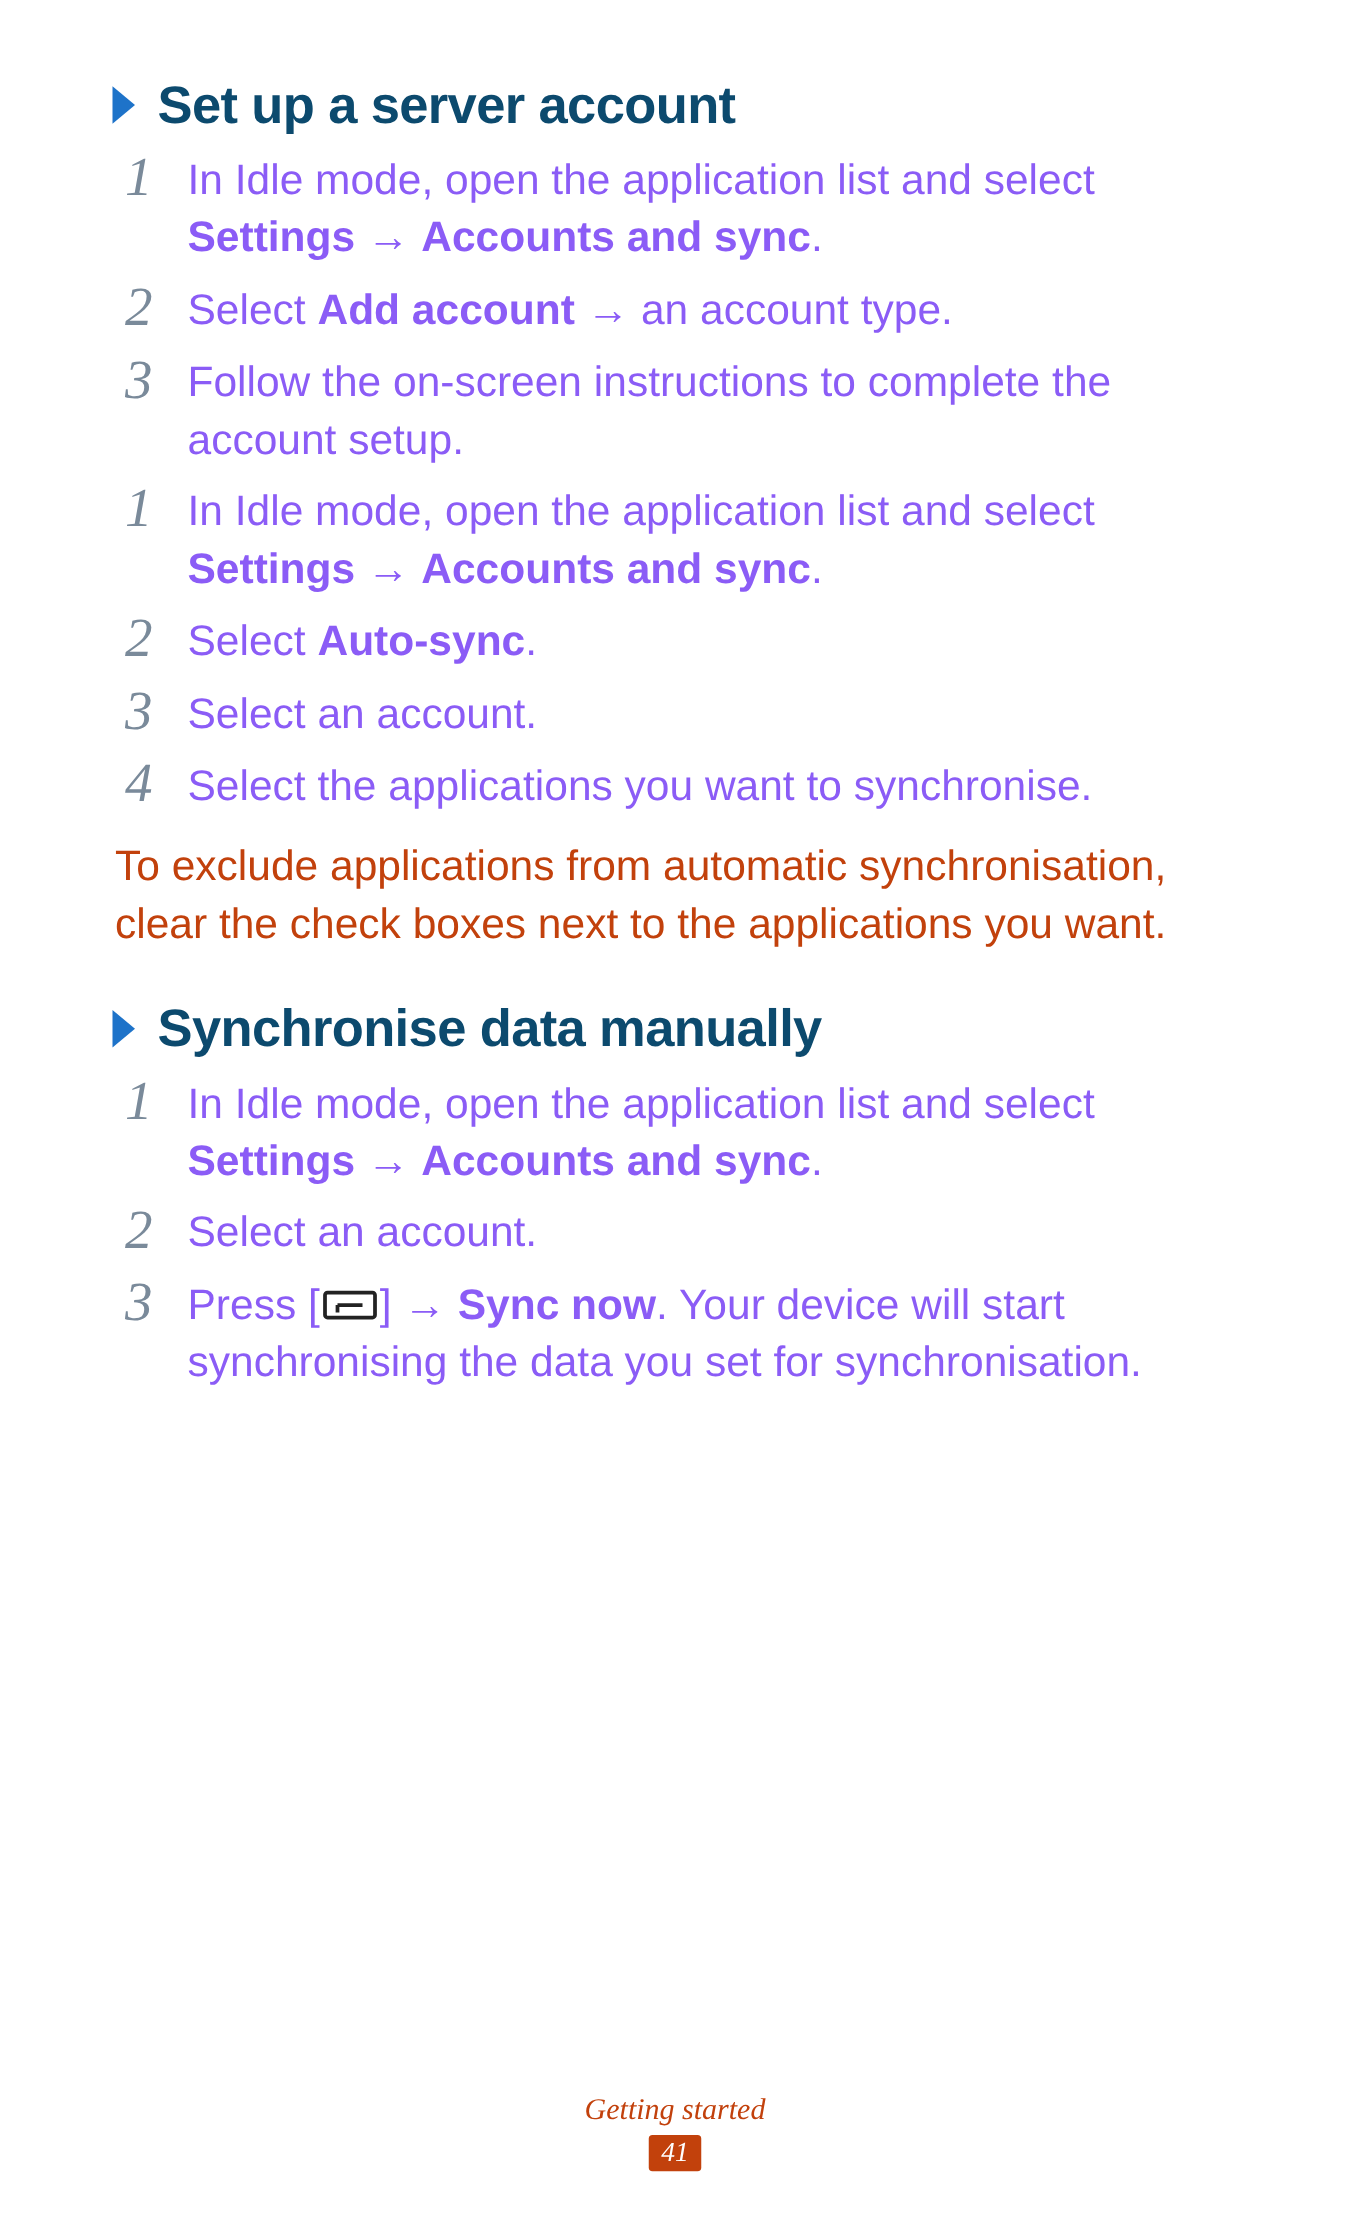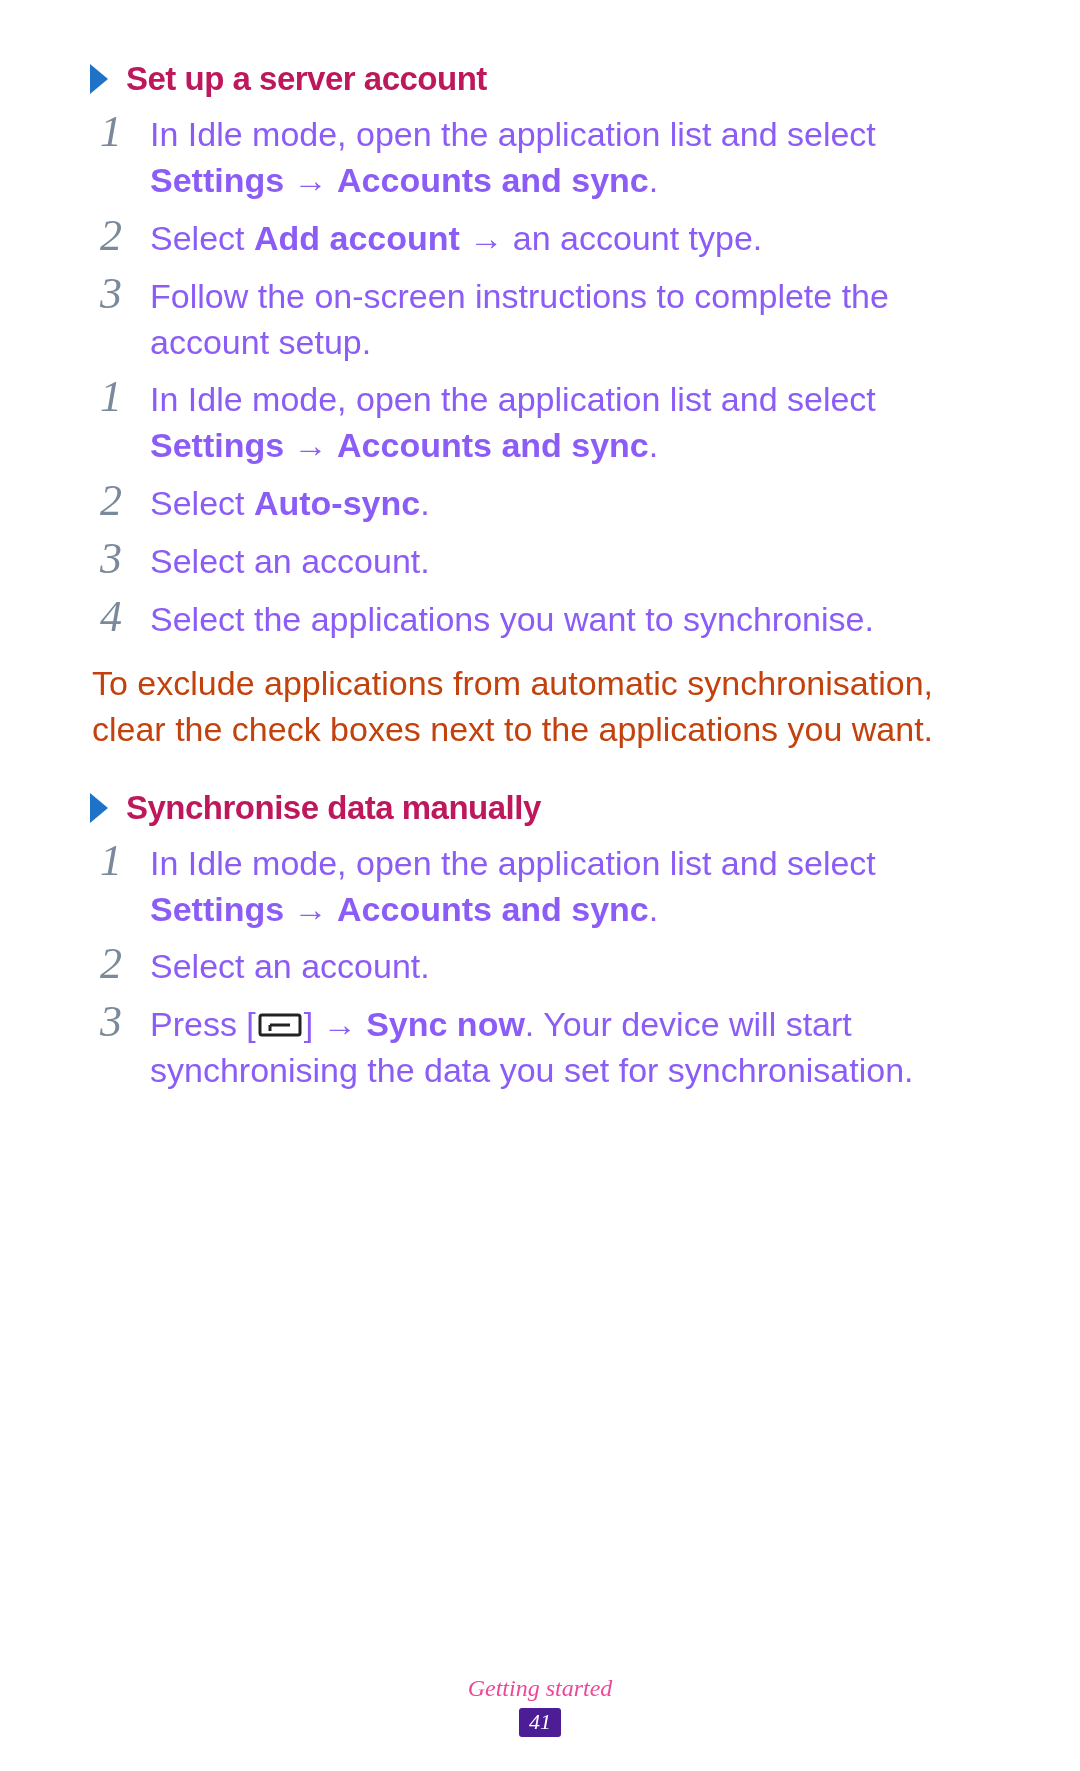--- a/index.html
+++ b/index.html
@@ -22,23 +22,23 @@
   }
   .section-heading:first-child { margin-top: 0; }
   .chevron {
     flex: 0 0 auto;
     display: inline-flex;
     align-items: center;
     justify-content: center;
   }
   .chevron svg { display: block; }
   .heading-text {
-    font-size: 33px;
+    font-size: 42px;
     font-weight: 700;
-    color: #be185d;
+    color: #0c4a6e;
     letter-spacing: -0.5px;
   }
   .step {
     display: flex;
     align-items: flex-start;
     gap: 20px;
     margin: 6px 0 8px 0;
     padding-left: 4px;
   }
   .step-num {
@@ -77,26 +77,26 @@
     position: absolute;
     bottom: 34px;
     left: 0;
     width: 100%;
     text-align: center;
   }
   .footer-label {
     font-family: Georgia, "Times New Roman", serif;
     font-style: italic;
     font-size: 24px;
-    color: #ec4899;
+    color: #c2410c;
     margin-bottom: 6px;
   }
   .page-badge {
     display: inline-block;
-    background: #4c1d95;
+    background: #c2410c;
     color: #fff;
     font-family: Georgia, "Times New Roman", serif;
     font-style: italic;
     font-size: 22px;
     padding: 2px 10px 3px 10px;
     border-radius: 3px;
     line-height: 1.1;
   }
 </style>
 </head>

